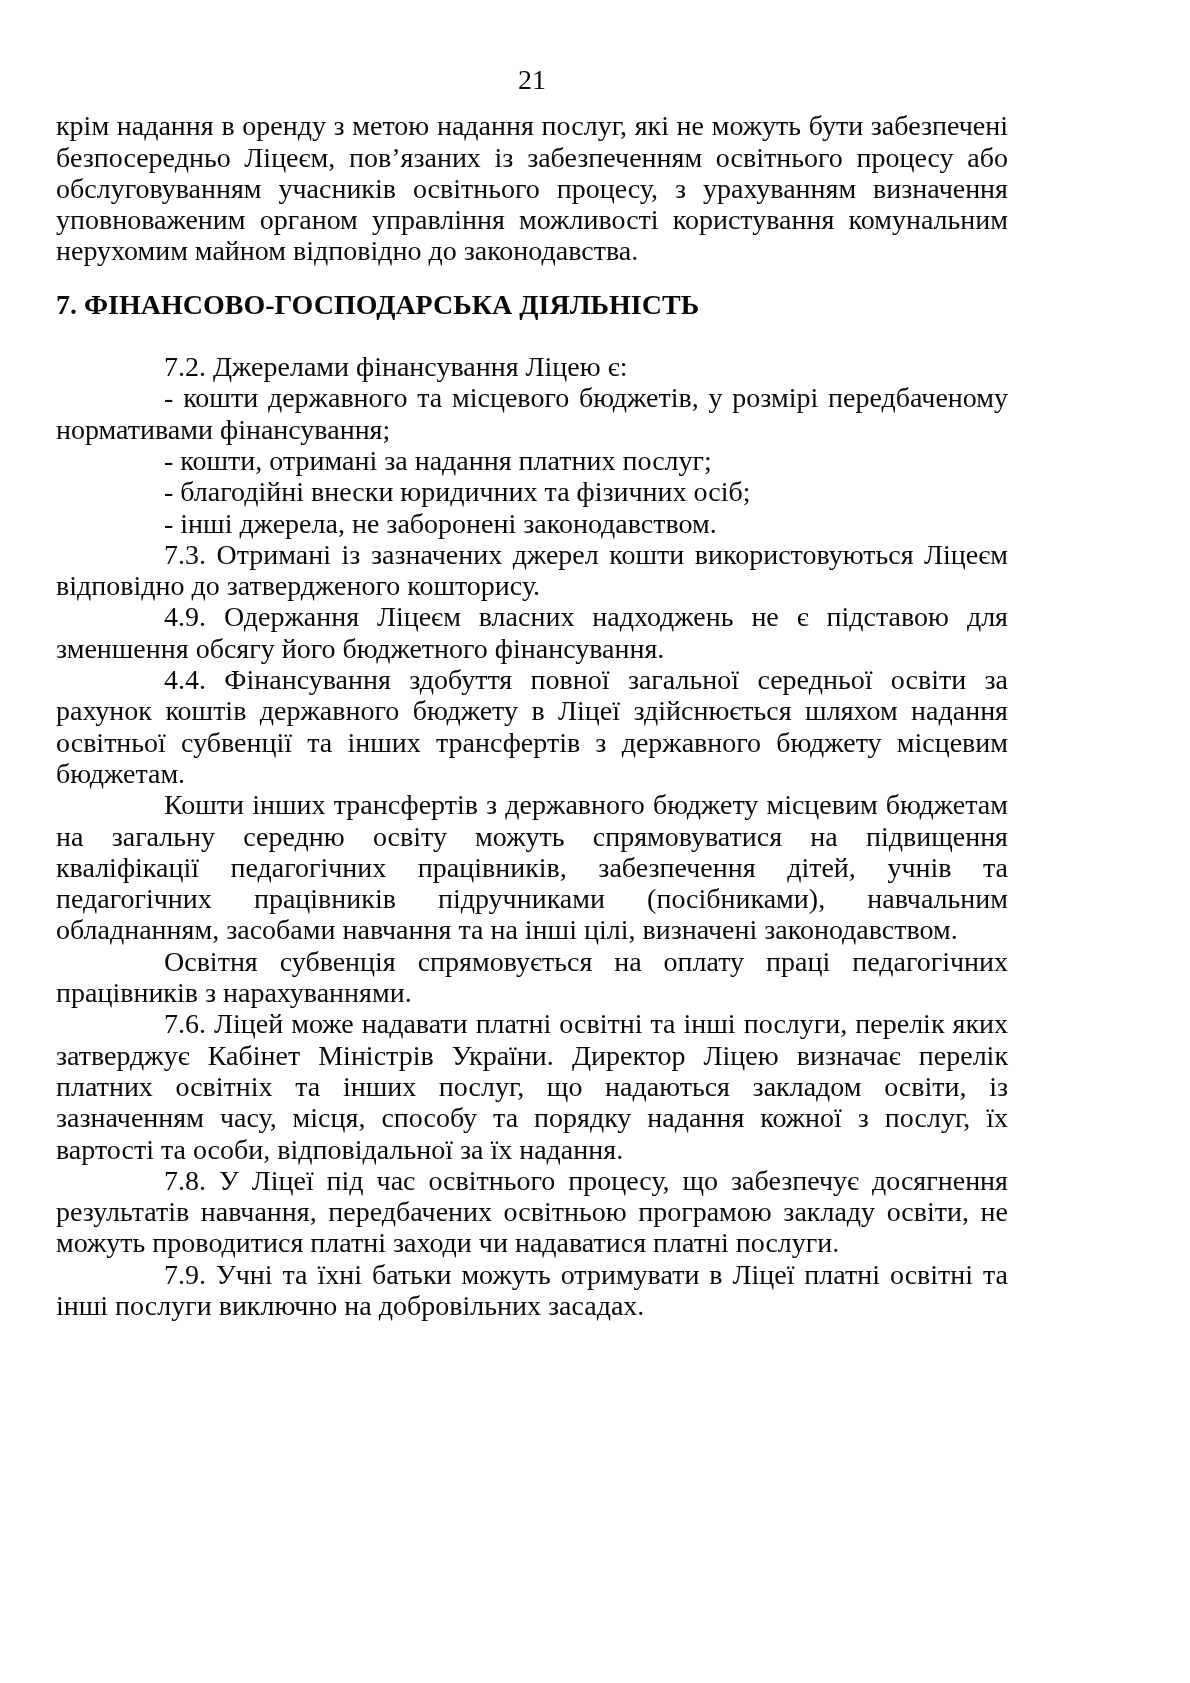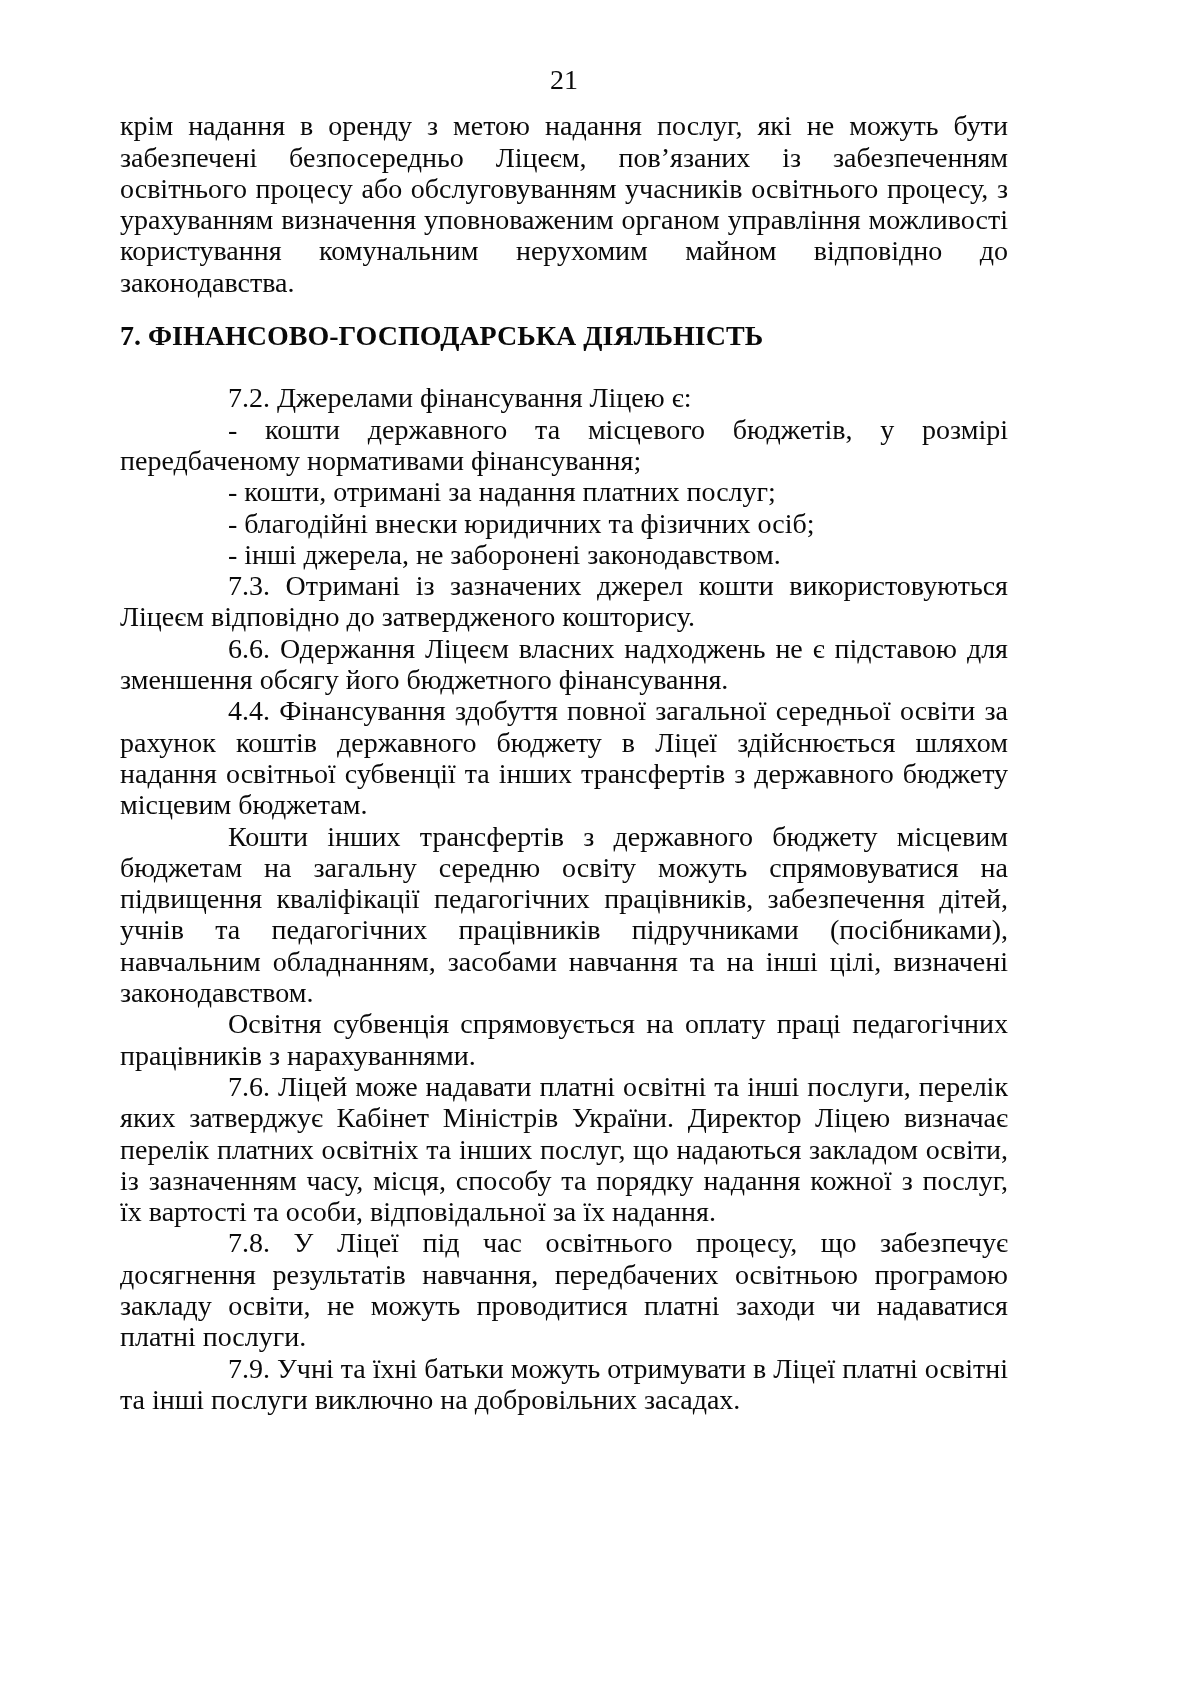--- a/index.html
+++ b/index.html
@@ -6,21 +6,21 @@
     margin: 0;
     padding: 0;
     background: #ffffff;
   }
   .page {
     position: relative;
     width: 1028px;
     height: 1683px;
     box-sizing: border-box;
     background: #ffffff;
-    padding: 64px 20px 0 120px;
+    padding: 64px 20px 0 56px;
     font-family: "Liberation Serif", "DejaVu Serif", serif;
     font-size: 28px;
     line-height: 31.3px;
     color: #0a0a0a;
     overflow: hidden;
   }
   .page-number {
     text-align: center;
     margin: 0 0 15px 0;
   }
@@ -60,21 +60,21 @@
       <p class="para indent">- кошти державного та місцевого бюджетів, у розмірі передбаченому нормативами фінансування;</p>
 
       <p class="para indent">- кошти, отримані за надання платних послуг;</p>
 
       <p class="para indent">- благодійні внески юридичних та фізичних осіб;</p>
 
       <p class="para indent">- інші джерела, не заборонені законодавством.</p>
 
       <p class="para indent">7.3. Отримані із зазначених джерел кошти використовуються Ліцеєм відповідно до затвердженого кошторису.</p>
 
-      <p class="para indent">6.6. Одержання Ліцеєм власних надходжень не є підставою для зменшення обсягу його бюджетного фінансування.</p>
+      <p class="para indent">4.9. Одержання Ліцеєм власних надходжень не є підставою для зменшення обсягу його бюджетного фінансування.</p>
 
       <p class="para indent">4.4. Фінансування здобуття повної загальної середньої освіти за рахунок коштів державного бюджету в Ліцеї здійснюється шляхом надання освітньої субвенції та інших трансфертів з державного бюджету місцевим бюджетам.</p>
 
       <p class="para indent">Кошти інших трансфертів з державного бюджету місцевим бюджетам на загальну середню освіту можуть спрямовуватися на підвищення кваліфікації педагогічних працівників, забезпечення дітей, учнів та педагогічних працівників підручниками (посібниками), навчальним обладнанням, засобами навчання та на інші цілі, визначені законодавством.</p>
 
       <p class="para indent">Освітня субвенція спрямовується на оплату праці педагогічних працівників з нарахуваннями.</p>
 
       <p class="para indent">7.6. Ліцей може надавати платні освітні та інші послуги, перелік яких затверджує Кабінет Міністрів України. Директор Ліцею визначає перелік платних освітніх та інших послуг, що надаються закладом освіти, із зазначенням часу, місця, способу та порядку надання кожної з послуг, їх вартості та особи, відповідальної за їх надання.</p>
 
 

